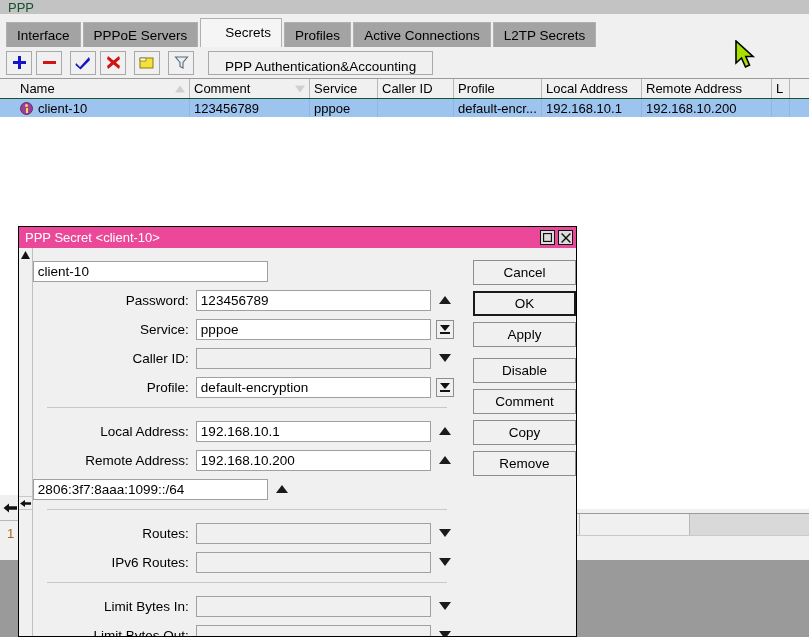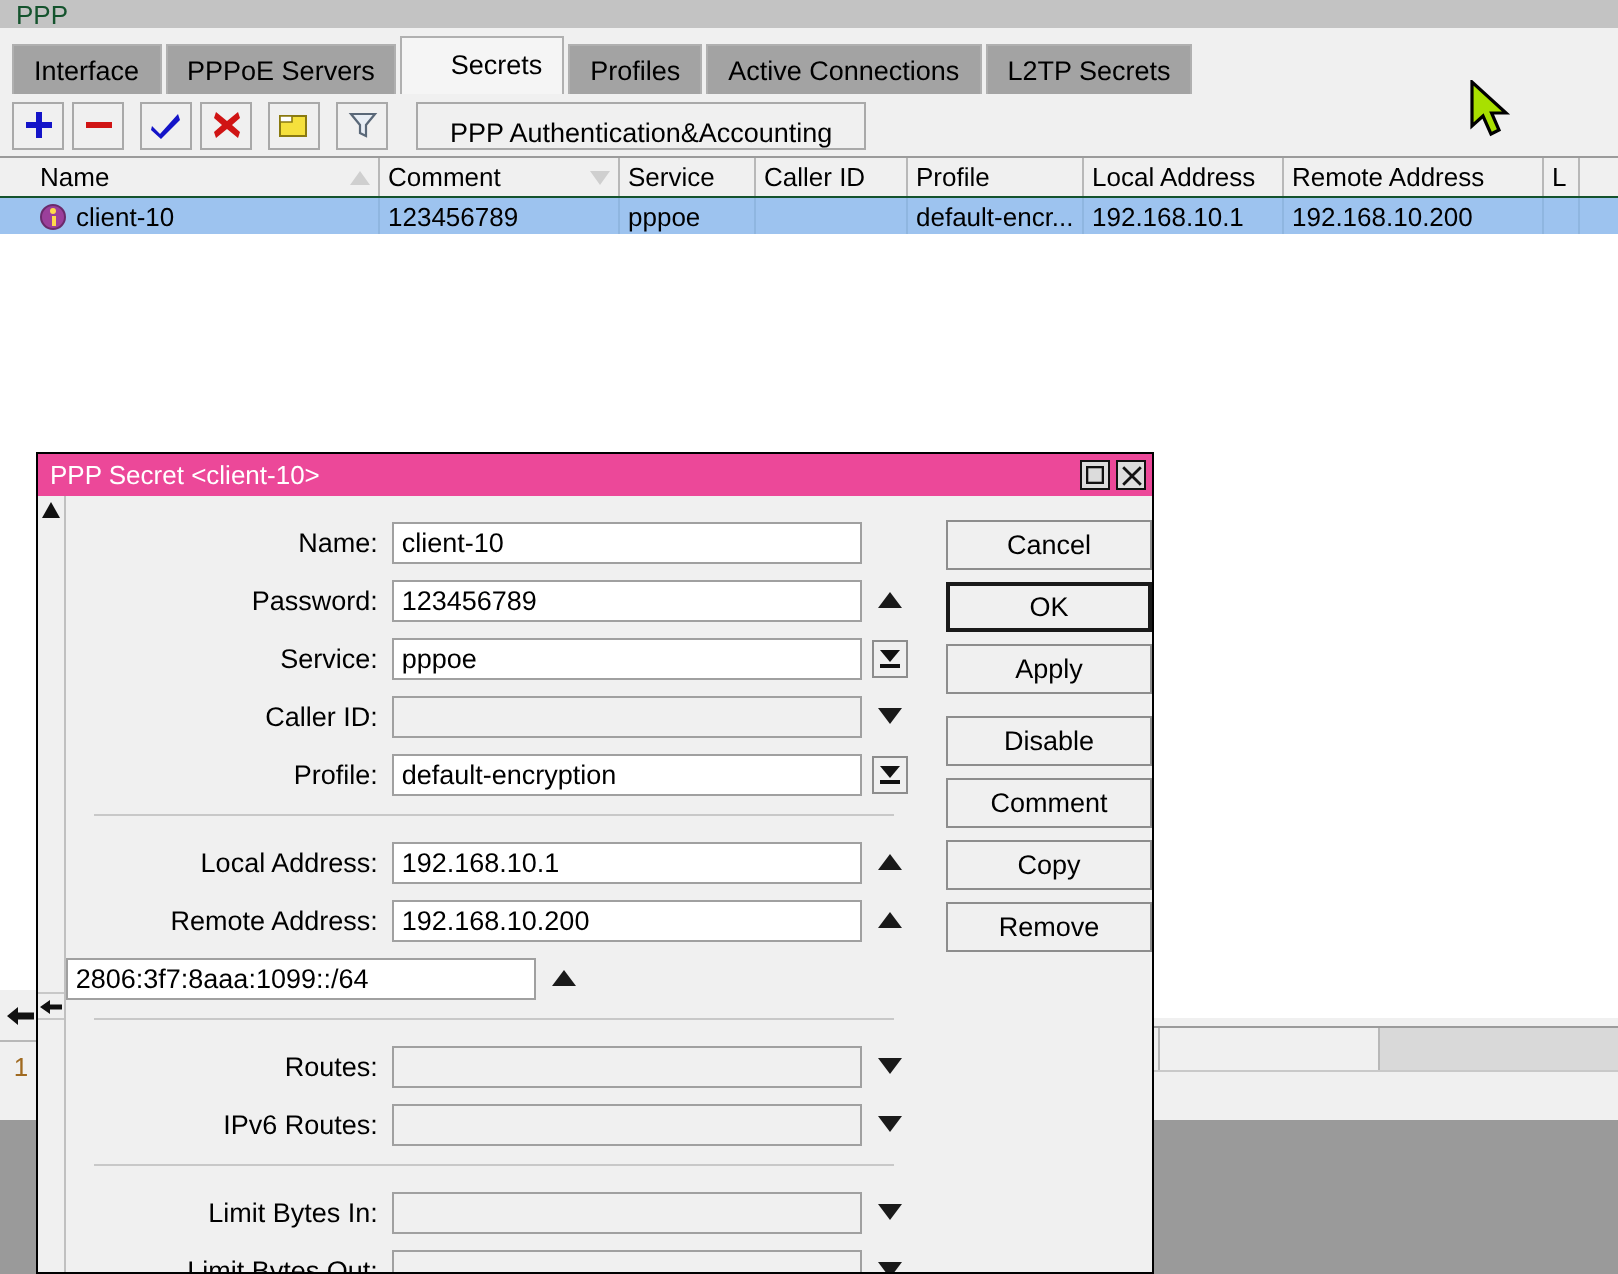--- a/index.html
+++ b/index.html
@@ -233,21 +233,20 @@
       </div>
       <div id="scroll-left">
         <svg width="11" height="9" viewBox="0 0 11 9">
           <path d="M0 4.5 L5 1 L5 3.2 L11 3.2 L11 5.8 L5 5.8 L5 8 Z" fill="#111"></path>
         </svg>
       </div>
     </div>
 
     <div id="dlg-form">
         <div class="frow">
-          <div class="flabel">Name:</div>
           <div class="finput">
             <span>client-10</span>
           </div>
           <div class="fadorn"></div>
         </div>
         <div class="frow">
           <div class="flabel">Password:</div>
           <div class="finput">
             <span>123456789</span>
           </div>

